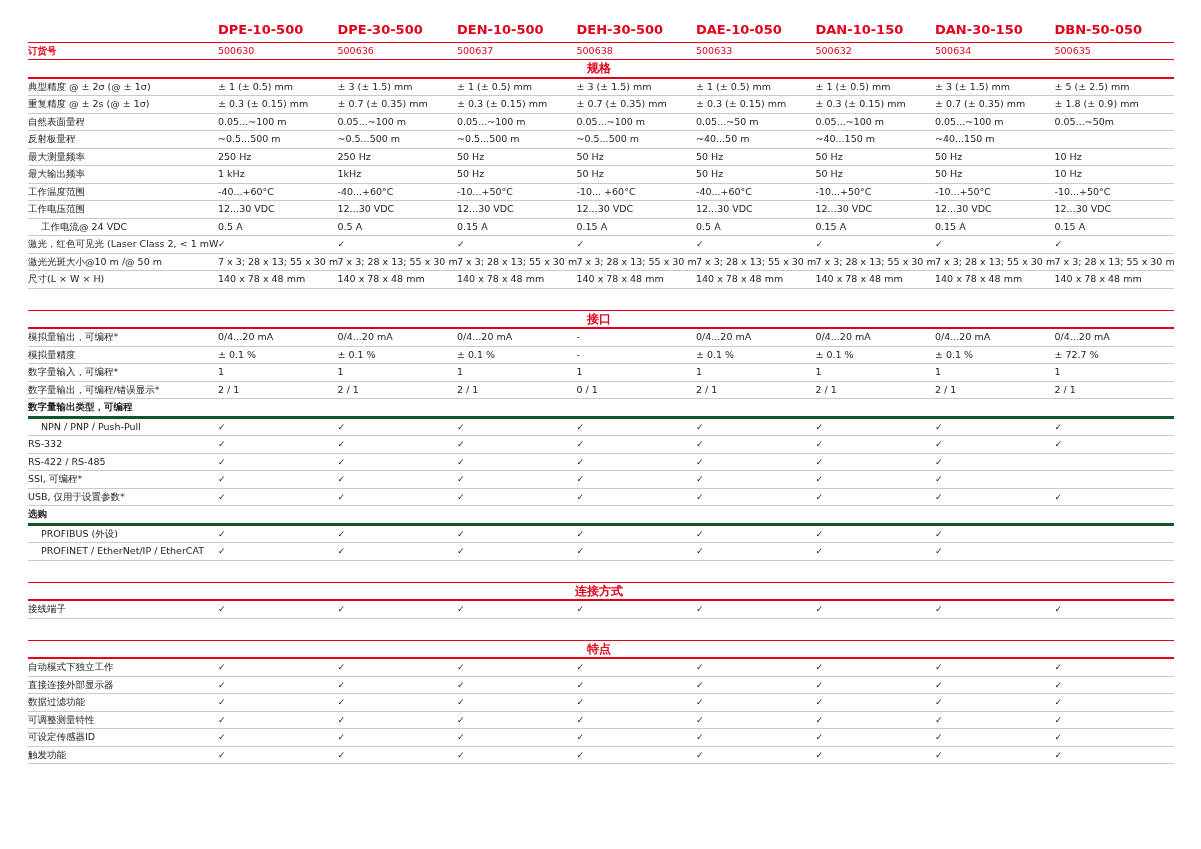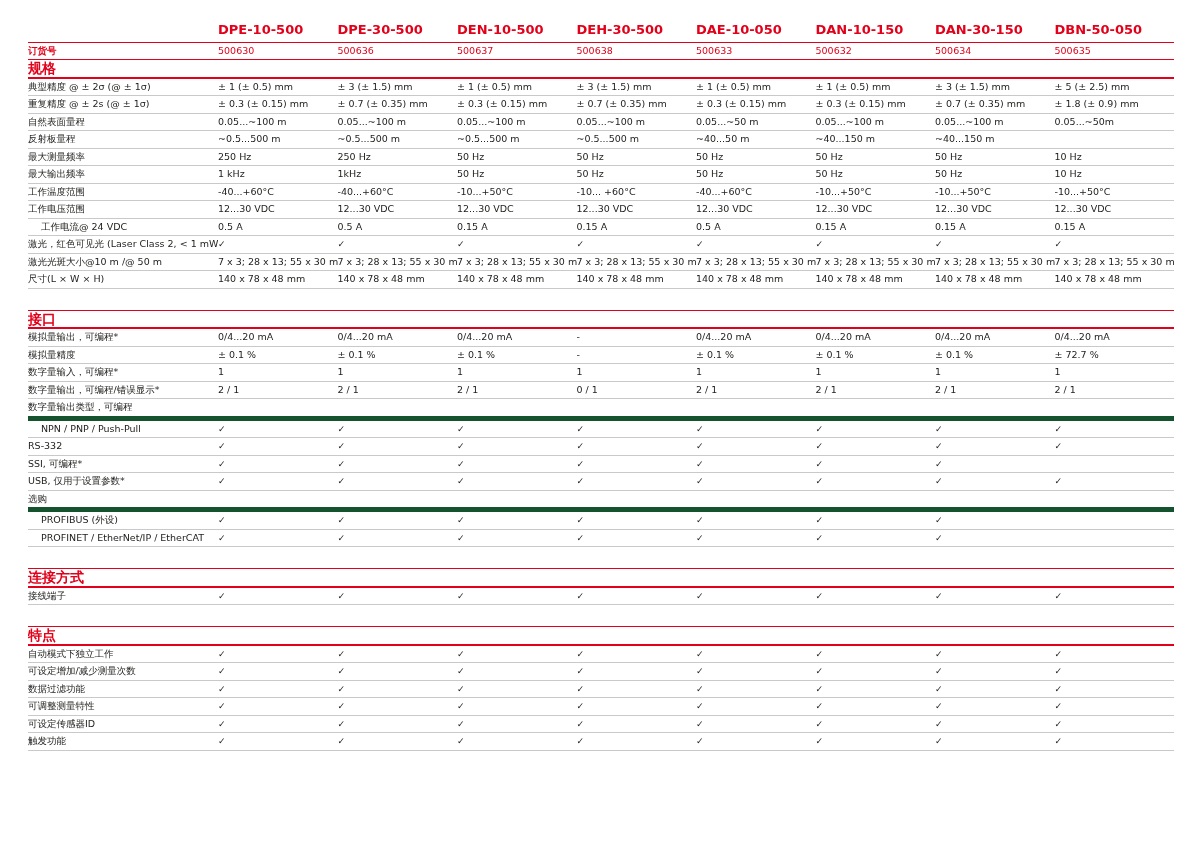--- a/index.html
+++ b/index.html
@@ -35,28 +35,29 @@
     border-top:1px solid var(--accent);
     border-bottom:1px solid var(--accent);
     color:var(--accent);
     margin-top:36px;
   }
   tr.row-order td.row-label{font-weight:bold;}
   
   tr.row-title td{
     color:var(--accent);
     font-weight:bold;
-    font-size:14px;
+    font-size:12px;
     border-bottom:2px solid var(--accent);
+    text-align:center;
   }
   table.section-gap{margin-top:21px;}
   table.section-gap tr.row-title td{border-top:1px solid var(--accent);}
   
   tr.row-data td{border-bottom:1px solid #c9c9c9;}
-  tr.row-sub td{border-bottom:5px solid #14532d;}
+  tr.row-sub td{border-bottom:3px solid #14532d;font-weight:bold;}
   td.row-label{color:#1d1d1b;}
   td.row-label.indent{padding-left:13px;}
   td.check-cell span{font-size:9px;}
   :root{--accent:#e2001a;}
 </style>
 </head>
 <body>
 
 <div id="app">
     <table>
@@ -318,20 +319,31 @@
           <td class="check-cell"><span>✓</span></td>
           <td class="check-cell"><span>✓</span></td>
           <td class="check-cell"><span>✓</span></td>
           <td class="check-cell"><span>✓</span></td>
           <td class="check-cell"><span>✓</span></td>
           <td class="check-cell"><span>✓</span></td>
           <td class="check-cell"><span>✓</span></td>
           <td class="check-cell"><span>✓</span></td>
         </tr>
         <tr class="row-data">
+          <td class="row-label"><span>RS-422 / RS-485</span></td>
+          <td class="check-cell"><span>✓</span></td>
+          <td class="check-cell"><span>✓</span></td>
+          <td class="check-cell"><span>✓</span></td>
+          <td class="check-cell"><span>✓</span></td>
+          <td class="check-cell"><span>✓</span></td>
+          <td class="check-cell"><span>✓</span></td>
+          <td class="check-cell"><span>✓</span></td>
+          <td class="value-cell"><span></span></td>
+        </tr>
+        <tr class="row-data">
           <td class="row-label"><span>SSI, 可编程*</span></td>
           <td class="check-cell"><span>✓</span></td>
           <td class="check-cell"><span>✓</span></td>
           <td class="check-cell"><span>✓</span></td>
           <td class="check-cell"><span>✓</span></td>
           <td class="check-cell"><span>✓</span></td>
           <td class="check-cell"><span>✓</span></td>
           <td class="check-cell"><span>✓</span></td>
           <td class="value-cell"><span></span></td>
         </tr>
@@ -431,21 +443,21 @@
           <td class="check-cell"><span>✓</span></td>
           <td class="check-cell"><span>✓</span></td>
           <td class="check-cell"><span>✓</span></td>
           <td class="check-cell"><span>✓</span></td>
           <td class="check-cell"><span>✓</span></td>
           <td class="check-cell"><span>✓</span></td>
           <td class="check-cell"><span>✓</span></td>
           <td class="check-cell"><span>✓</span></td>
         </tr>
         <tr class="row-data">
-          <td class="row-label"><span>可设定增加/减少测量次数</span></td>
+          <td class="row-label"><span>直接连接外部显示器</span></td>
           <td class="check-cell"><span>✓</span></td>
           <td class="check-cell"><span>✓</span></td>
           <td class="check-cell"><span>✓</span></td>
           <td class="check-cell"><span>✓</span></td>
           <td class="check-cell"><span>✓</span></td>
           <td class="check-cell"><span>✓</span></td>
           <td class="check-cell"><span>✓</span></td>
           <td class="check-cell"><span>✓</span></td>
         </tr>
         <tr class="row-data">

